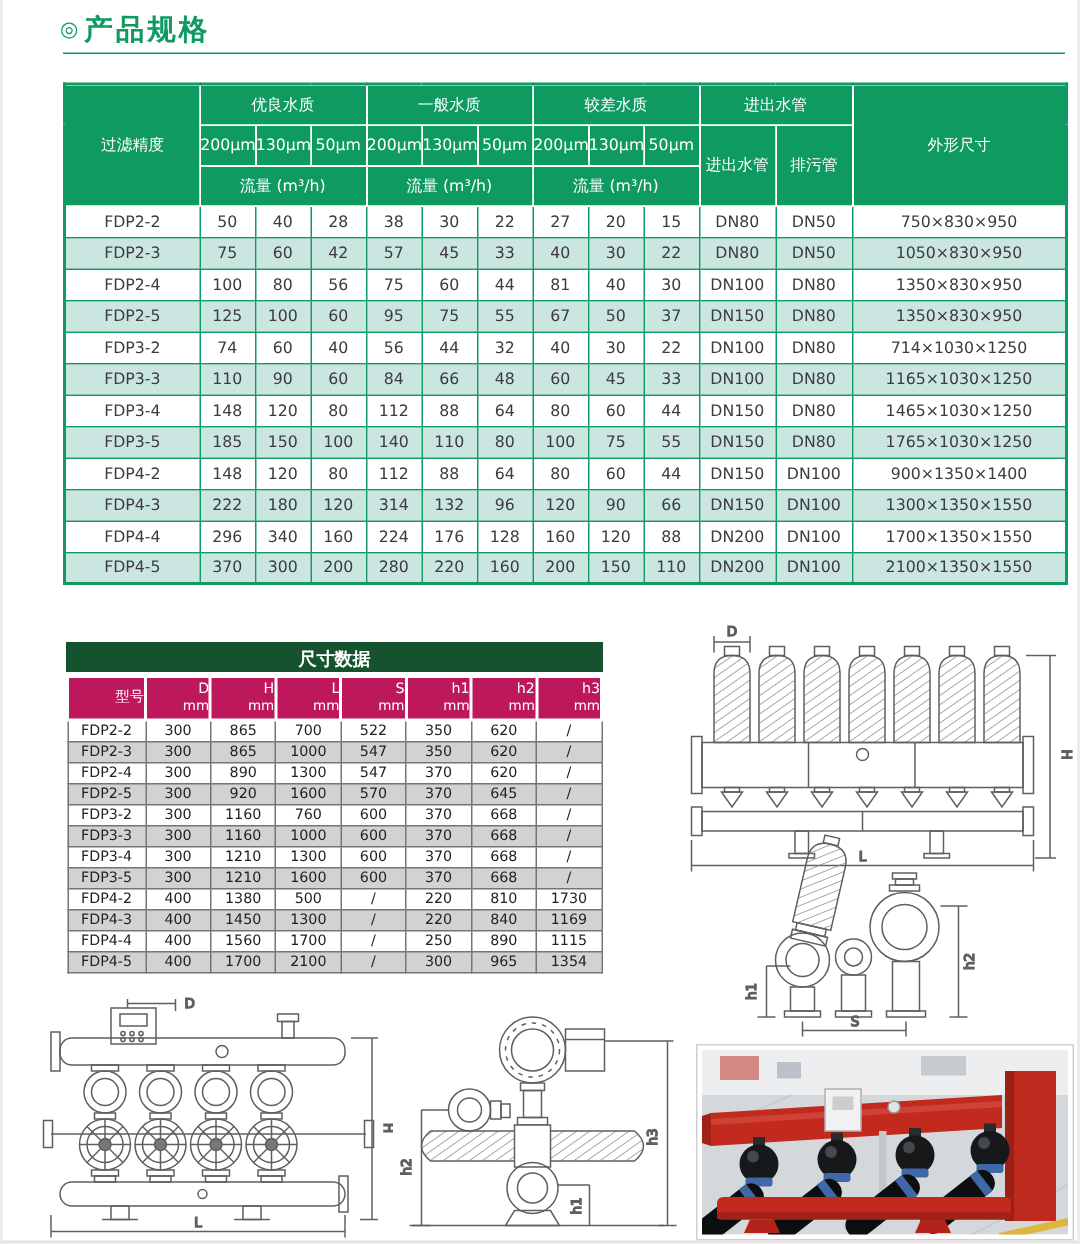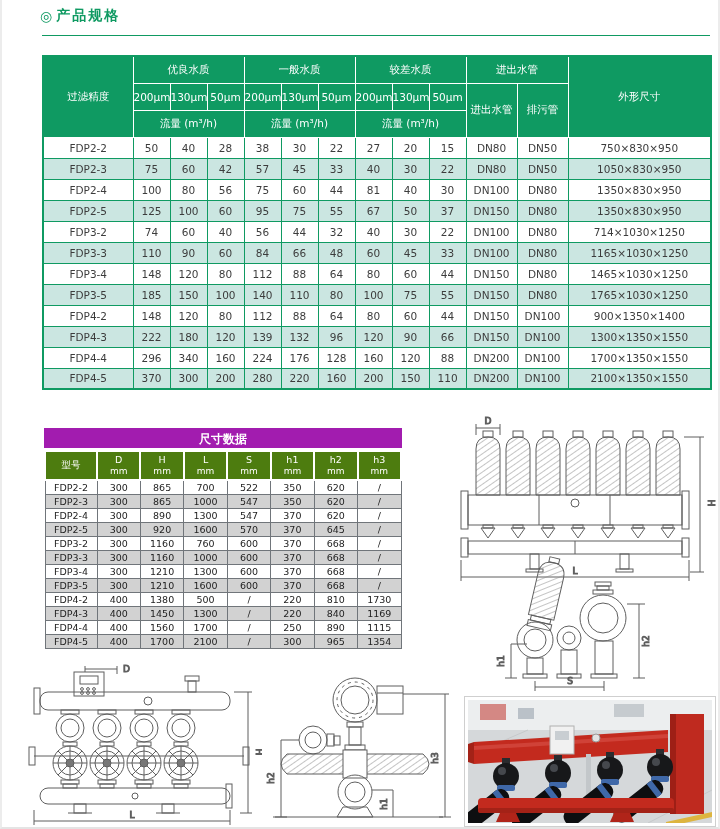--- a/index.html
+++ b/index.html
@@ -11,21 +11,21 @@
   }
   .page {
     position:absolute; inset:0;
     background:#fff;
     border-left:2px solid #ececec; border-right:2px solid #ececec;
     border-bottom:2px solid #e4e4e4;
   }
   
   .title-row { position:absolute; top:7px; left:38px; display:flex; align-items:center; gap:4px; color:#0F9A62; }
   .bullet { font-size:14px; line-height:1; }
-  .page-title { font-size:14px; font-weight:bold; letter-spacing:2px; }
+  .page-title { font-size:19px; font-weight:bold; letter-spacing:2px; }
   .rule { position:absolute; top:35px; left:40px; width:668px; border-top:1.5px solid #0F9A62; }
 
   
   .spec-table {
     position:absolute; top:55px; left:40px; width:668px;
     border-collapse:collapse; table-layout:fixed;
     border:2px solid #0F9A62;
   }
   .spec-table th {
     background:#0F9A62; color:#fff; font-weight:normal;
@@ -37,27 +37,27 @@
     text-align:center; height:21px; background:#fff; overflow:hidden;
   }
   .spec-table tbody tr:nth-child(even) td { background:#CBE6E1; }
 
   
   .note { position:absolute; top:399px; left:32px; font-size:10.5px; color:#333; letter-spacing:0.5px; }
 
   
   .dim-wrap { position:absolute; top:428px; left:42px; width:358px; }
   .dim-title {
-    background:#a21caf; color:#fff; text-align:center; font-weight:bold;
+    background:#14532d; color:#fff; text-align:center; font-weight:bold;
     font-size:12px; height:22px; line-height:22px; border-bottom:2px solid #fff;
   }
   .dim-table { width:100%; border-collapse:collapse; table-layout:fixed; border:1px solid #6F7478; }
   .dim-table th {
-    background:#4d7c0f; color:#fff; font-weight:normal; font-size:9.5px;
-    border:2px solid #fff; height:29px; line-height:1.15; text-align:center;
+    background:#be185d; color:#fff; font-weight:normal; font-size:9.5px;
+    border:2px solid #fff; height:29px; line-height:1.15; text-align:right;
   }
   .dim-table th .u { display:block; font-size:9px; }
   .dim-table td {
     font-size:9.5px; color:#222; text-align:center;
     border:1px solid #70757A; height:14px; background:#fff;
   }
   .dim-table tbody tr:nth-child(even) td { background:#D2D2D2; }
 
   
   .draw { position:absolute; }
@@ -261,21 +261,21 @@
           <td>44</td>
           <td>DN150</td>
           <td>DN100</td>
           <td>900×1350×1400</td>
         </tr>
         <tr>
           <td>FDP4-3</td>
           <td>222</td>
           <td>180</td>
           <td>120</td>
-          <td>139</td>
+          <td>314</td>
           <td>132</td>
           <td>96</td>
           <td>120</td>
           <td>90</td>
           <td>66</td>
           <td>DN150</td>
           <td>DN100</td>
           <td>1300×1350×1550</td>
         </tr>
         <tr>

